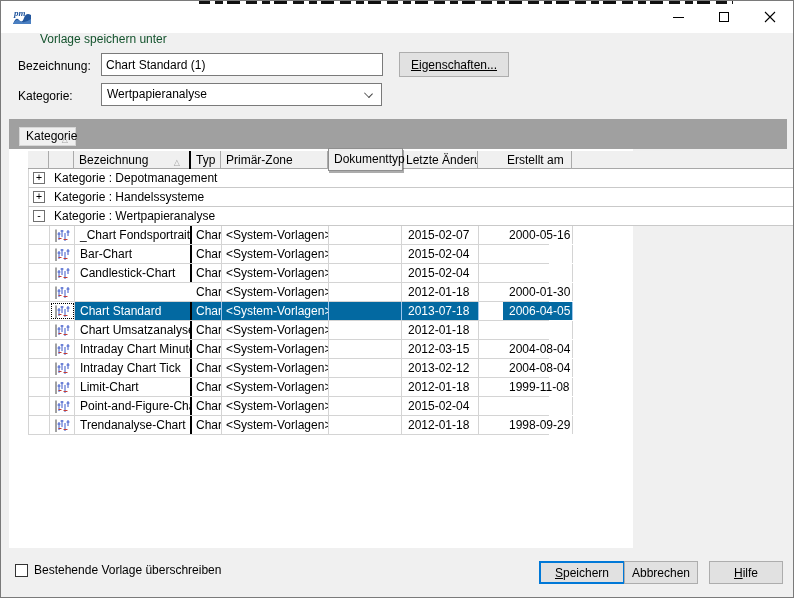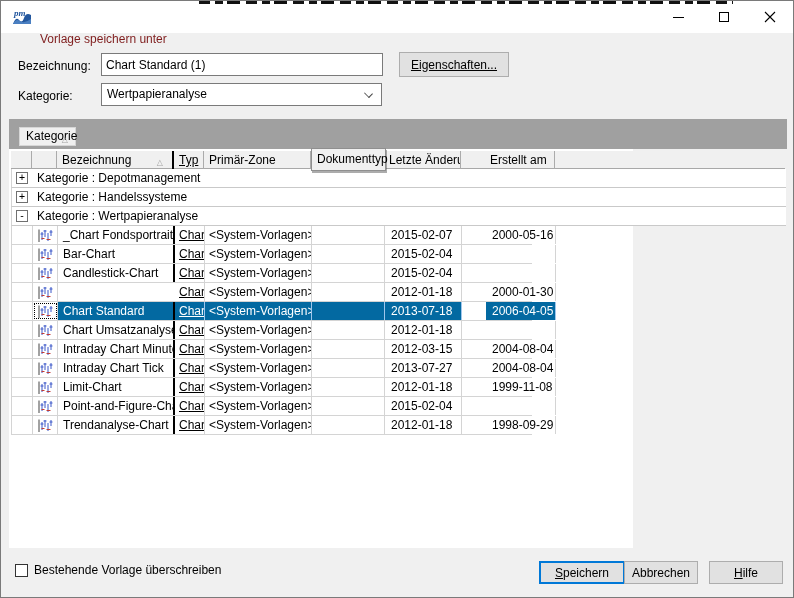--- a/index.html
+++ b/index.html
@@ -26,21 +26,21 @@
       #0f0f0f 28px 41px, transparent 41px 47px);
     z-index: 20;
   }
   
   .titlebar {
     position: absolute; top: 0; left: 0; right: 0; height: 32px;
     background: #ffffff;
     display: flex; align-items: center;
   }
   .app-icon { margin-left: 11px; width: 20px; height: 18px; flex: 0 0 auto; }
-  .title-text { margin-left: 8px; font-size: 12px; color: #7f1d1d; margin-top: 44px; }
+  .title-text { margin-left: 8px; font-size: 12px; color: #14532d; margin-top: 44px; }
   .win-controls { position: absolute; right: 0; top: 0; height: 32px; display: flex; }
   .win-btn { width: 46px; height: 32px; display: flex; align-items: center; justify-content: center; }
   .glyph-min { width: 11px; height: 1px; background: #000; }
   .glyph-max { width: 10px; height: 10px; border: 1px solid #000; background: transparent; }
   
   .lbl { position: absolute; font-size: 12px; }
   .txt-input {
     position: absolute; left: 100px; top: 52px; width: 282px; height: 23px;
     border: 1px solid #7a7a7a; background: #fff; font: 12px "Liberation Sans", sans-serif;
     padding: 0 4px; outline: none;
@@ -70,32 +70,32 @@
     background: #f0f0f0; border: 1px solid #d6d6d6;
     line-height: 17px; padding-left: 6px;
   }
   .sort-tri {
     font-family: "DejaVu Sans", sans-serif;
     font-size: 8px; color: #a4a4a4; position: absolute; right: 7px; top: 3px;
   }
   
   .list {
     position: absolute; left: 8px; top: 148px; width: 624px; height: 399px;
-    background: #fff; overflow: visible;
+    background: #fff; overflow: visible; padding-left: 17px;
   }
   .hdr-row {
     position: relative; margin-left: 2px; margin-top: 2px; width: 774px; height: 18px;
     background: #f0f0f0; border-bottom: 1px solid #a8a8a8;
   }
   .cell { position: absolute; top: 0; height: 18px; line-height: 18px; overflow: hidden; white-space: nowrap; }
   .hdr-row .cell { border-right: 1px solid #ababab; padding-left: 5px; }
   .c-ind { left: 0;   width: 21px; }
   .c-ico { left: 21px; width: 25px; }
   .c-nam { left: 46px; width: 117px; border-right: 2px solid #000 !important; padding-left: 5px; }
-  .c-typ { left: 163px; width: 30px; padding-left: 4px; text-decoration: underline; }
+  .c-typ { left: 163px; width: 30px; padding-left: 4px; }
   .c-zon { left: 193px; width: 107px; padding-left: 4px; }
   .c-dok { left: 300px; width: 73px; padding-left: 4px; }
   .c-mod { left: 373px; width: 77px; padding-left: 6px; }
   .c-cre { left: 450px; width: 70px; padding-left: 6px; margin-left: 24px; }
   .dok-raised {
     position: absolute; left: 300px; top: -3px; width: 75px; height: 23px;
     background: #f0f0f0; border: 1px solid #8f8f8f;
     box-shadow: 1px 2px 0 rgba(70,70,70,.45);
     line-height: 21px; padding-left: 5px; z-index: 3;
   }
@@ -328,21 +328,21 @@
             <path d="M2 0.5V13" stroke="#444"></path>
             <path d="M5 3v8M8 1v7M11 4v8M14 1v6" stroke="#3a57c8"></path>
             <path d="M3.5 5h3M6.5 2h3M12.5 3h3" stroke="#3a57c8"></path>
             <path d="M4.5 9.5h3M9.5 10.5h4" stroke="#c23b36"></path>
           </svg>
         </div>
       <div class="cell c-nam sel-bg">Intraday Chart Tick</div>
       <div class="cell c-typ sel-bg">Chart</div>
       <div class="cell c-zon sel-bg">&lt;System-Vorlagen&gt;</div>
       <div class="cell c-dok sel-bg"></div>
-      <div class="cell c-mod sel-bg">2013-07-27</div>
+      <div class="cell c-mod sel-bg">2013-02-12</div>
       <div class="cell c-cre sel-bg">2004-08-04</div>
     </div>
     <div class="grid-row">
       <div class="cell c-ind"></div>
       <div class="cell c-ico">
           <svg width="16" height="13" viewBox="0 0 16 13">
             <path d="M2 0.5V13" stroke="#444"></path>
             <path d="M5 3v8M8 1v7M11 4v8M14 1v6" stroke="#3a57c8"></path>
             <path d="M3.5 5h3M6.5 2h3M12.5 3h3" stroke="#3a57c8"></path>
             <path d="M4.5 9.5h3M9.5 10.5h4" stroke="#c23b36"></path>

